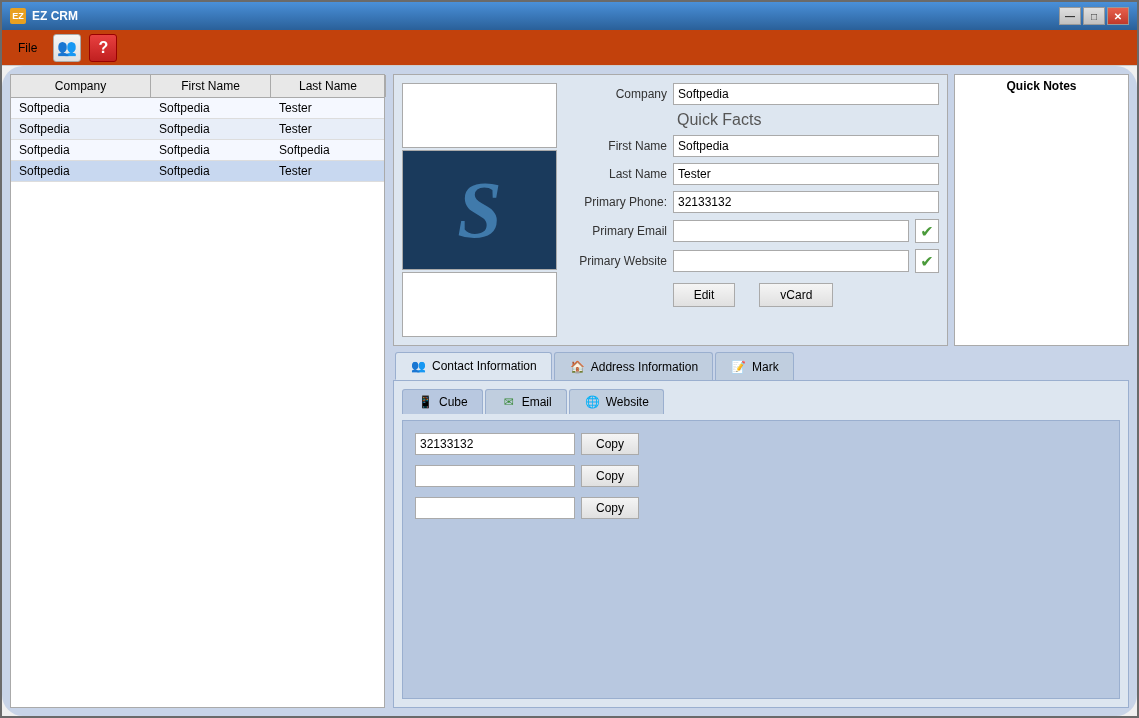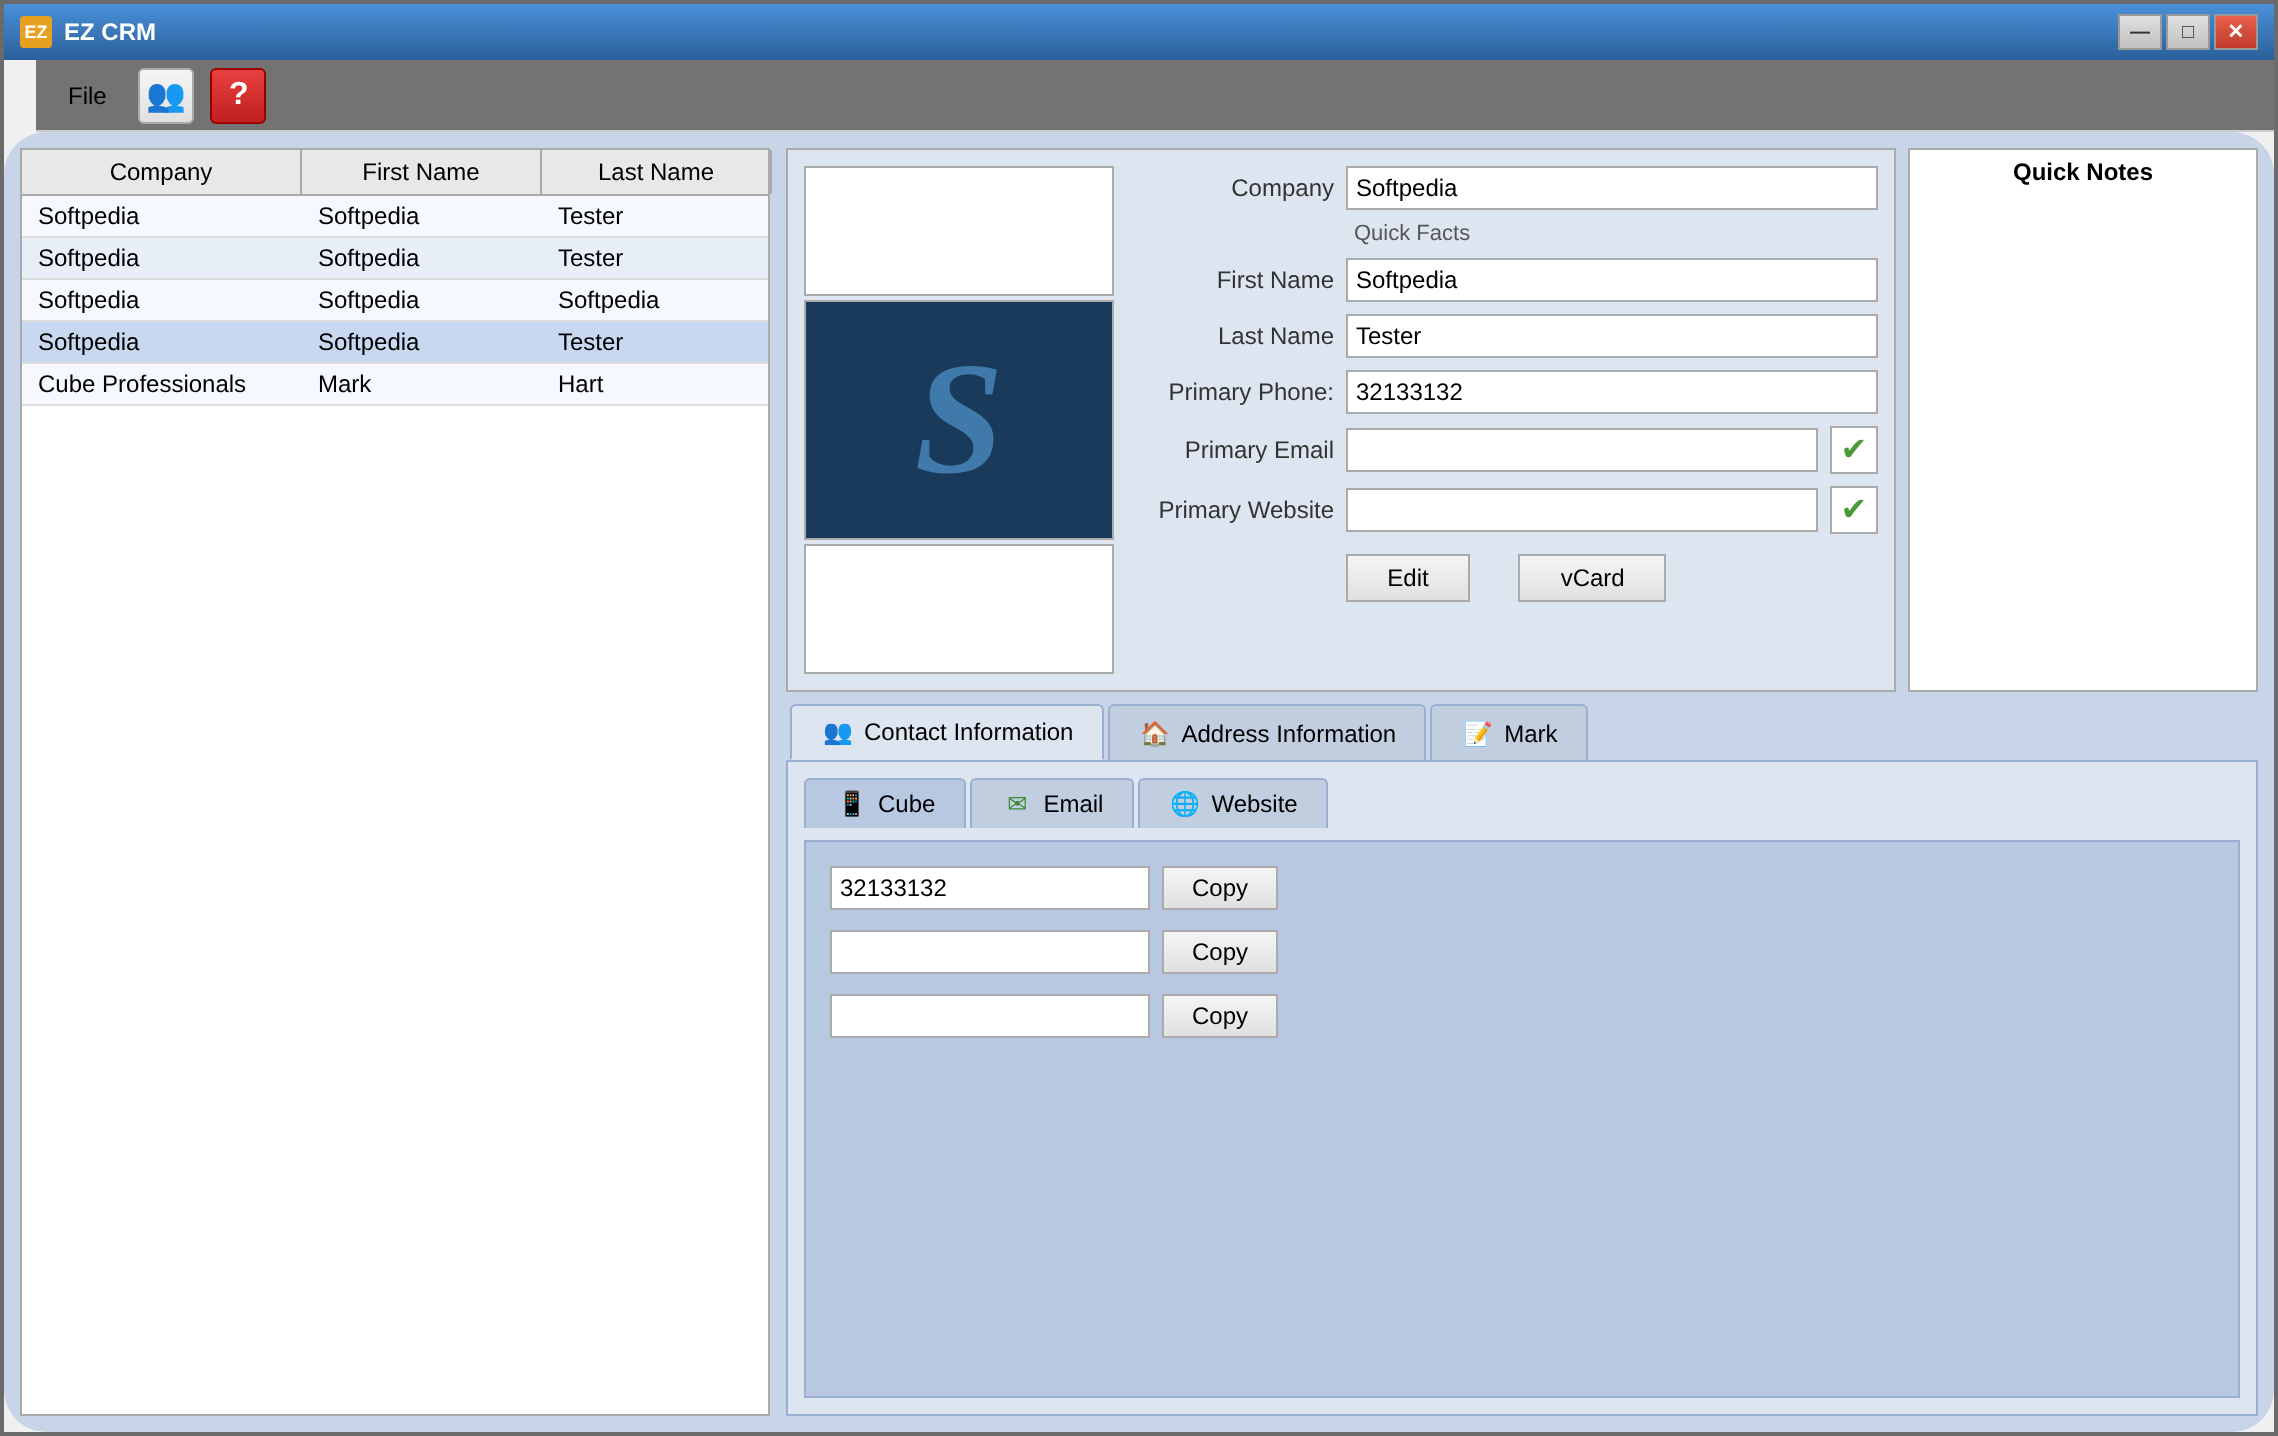--- a/index.html
+++ b/index.html
@@ -58,28 +58,27 @@
       background: linear-gradient(to bottom, #e0e0e0, #c0c0c0);
       cursor: pointer;
       display: flex;
       align-items: center;
       justify-content: center;
       font-size: 10px;
       color: #333;
     }
     .titlebar-btn.close { background: linear-gradient(to bottom, #e8604c, #c0392b); color: white; }
     .menubar {
-      background: #737373;
+      background: #c2410c;
       height: 36px;
       display: flex;
       align-items: center;
       padding: 0 8px;
       gap: 8px;
       border-bottom: 1px solid #ccc;
-      margin-left: 16px;
     }
     .menu-item {
       padding: 4px 8px;
       cursor: pointer;
       font-size: 12px;
     }
     .toolbar-icon {
       width: 28px;
       height: 28px;
       border: 1px solid #aaa;
@@ -223,21 +222,21 @@
       height: 24px;
       background: white;
       border: 1px solid #aaa;
       cursor: pointer;
       display: flex;
       align-items: center;
       justify-content: center;
       font-size: 14px;
     }
     .divider-label {
-      font-size: 11px;
+      font-size: 16px;
       color: #555;
       margin-left: 4px;
     }
     .button-row {
       display: flex;
       justify-content: center;
       gap: 24px;
       margin-top: 4px;
     }
     .action-btn {
@@ -408,25 +407,20 @@
           <div class="table-row">
       <div class="table-cell">Softpedia</div>
       <div class="table-cell">Softpedia</div>
       <div class="table-cell">Softpedia</div>
     </div>
           <div class="table-row selected">
       <div class="table-cell">Softpedia</div>
       <div class="table-cell">Softpedia</div>
       <div class="table-cell">Tester</div>
     </div>
-          <div class="table-row">
-      <div class="table-cell">Cube Professionals</div>
-      <div class="table-cell">Mark</div>
-      <div class="table-cell">Hart</div>
-    </div>
         </div>
     </div>
 
     <div class="right-panel">
 
       <div class="top-right">
 
         <div class="contact-card">
 
           <div class="photo-area">

